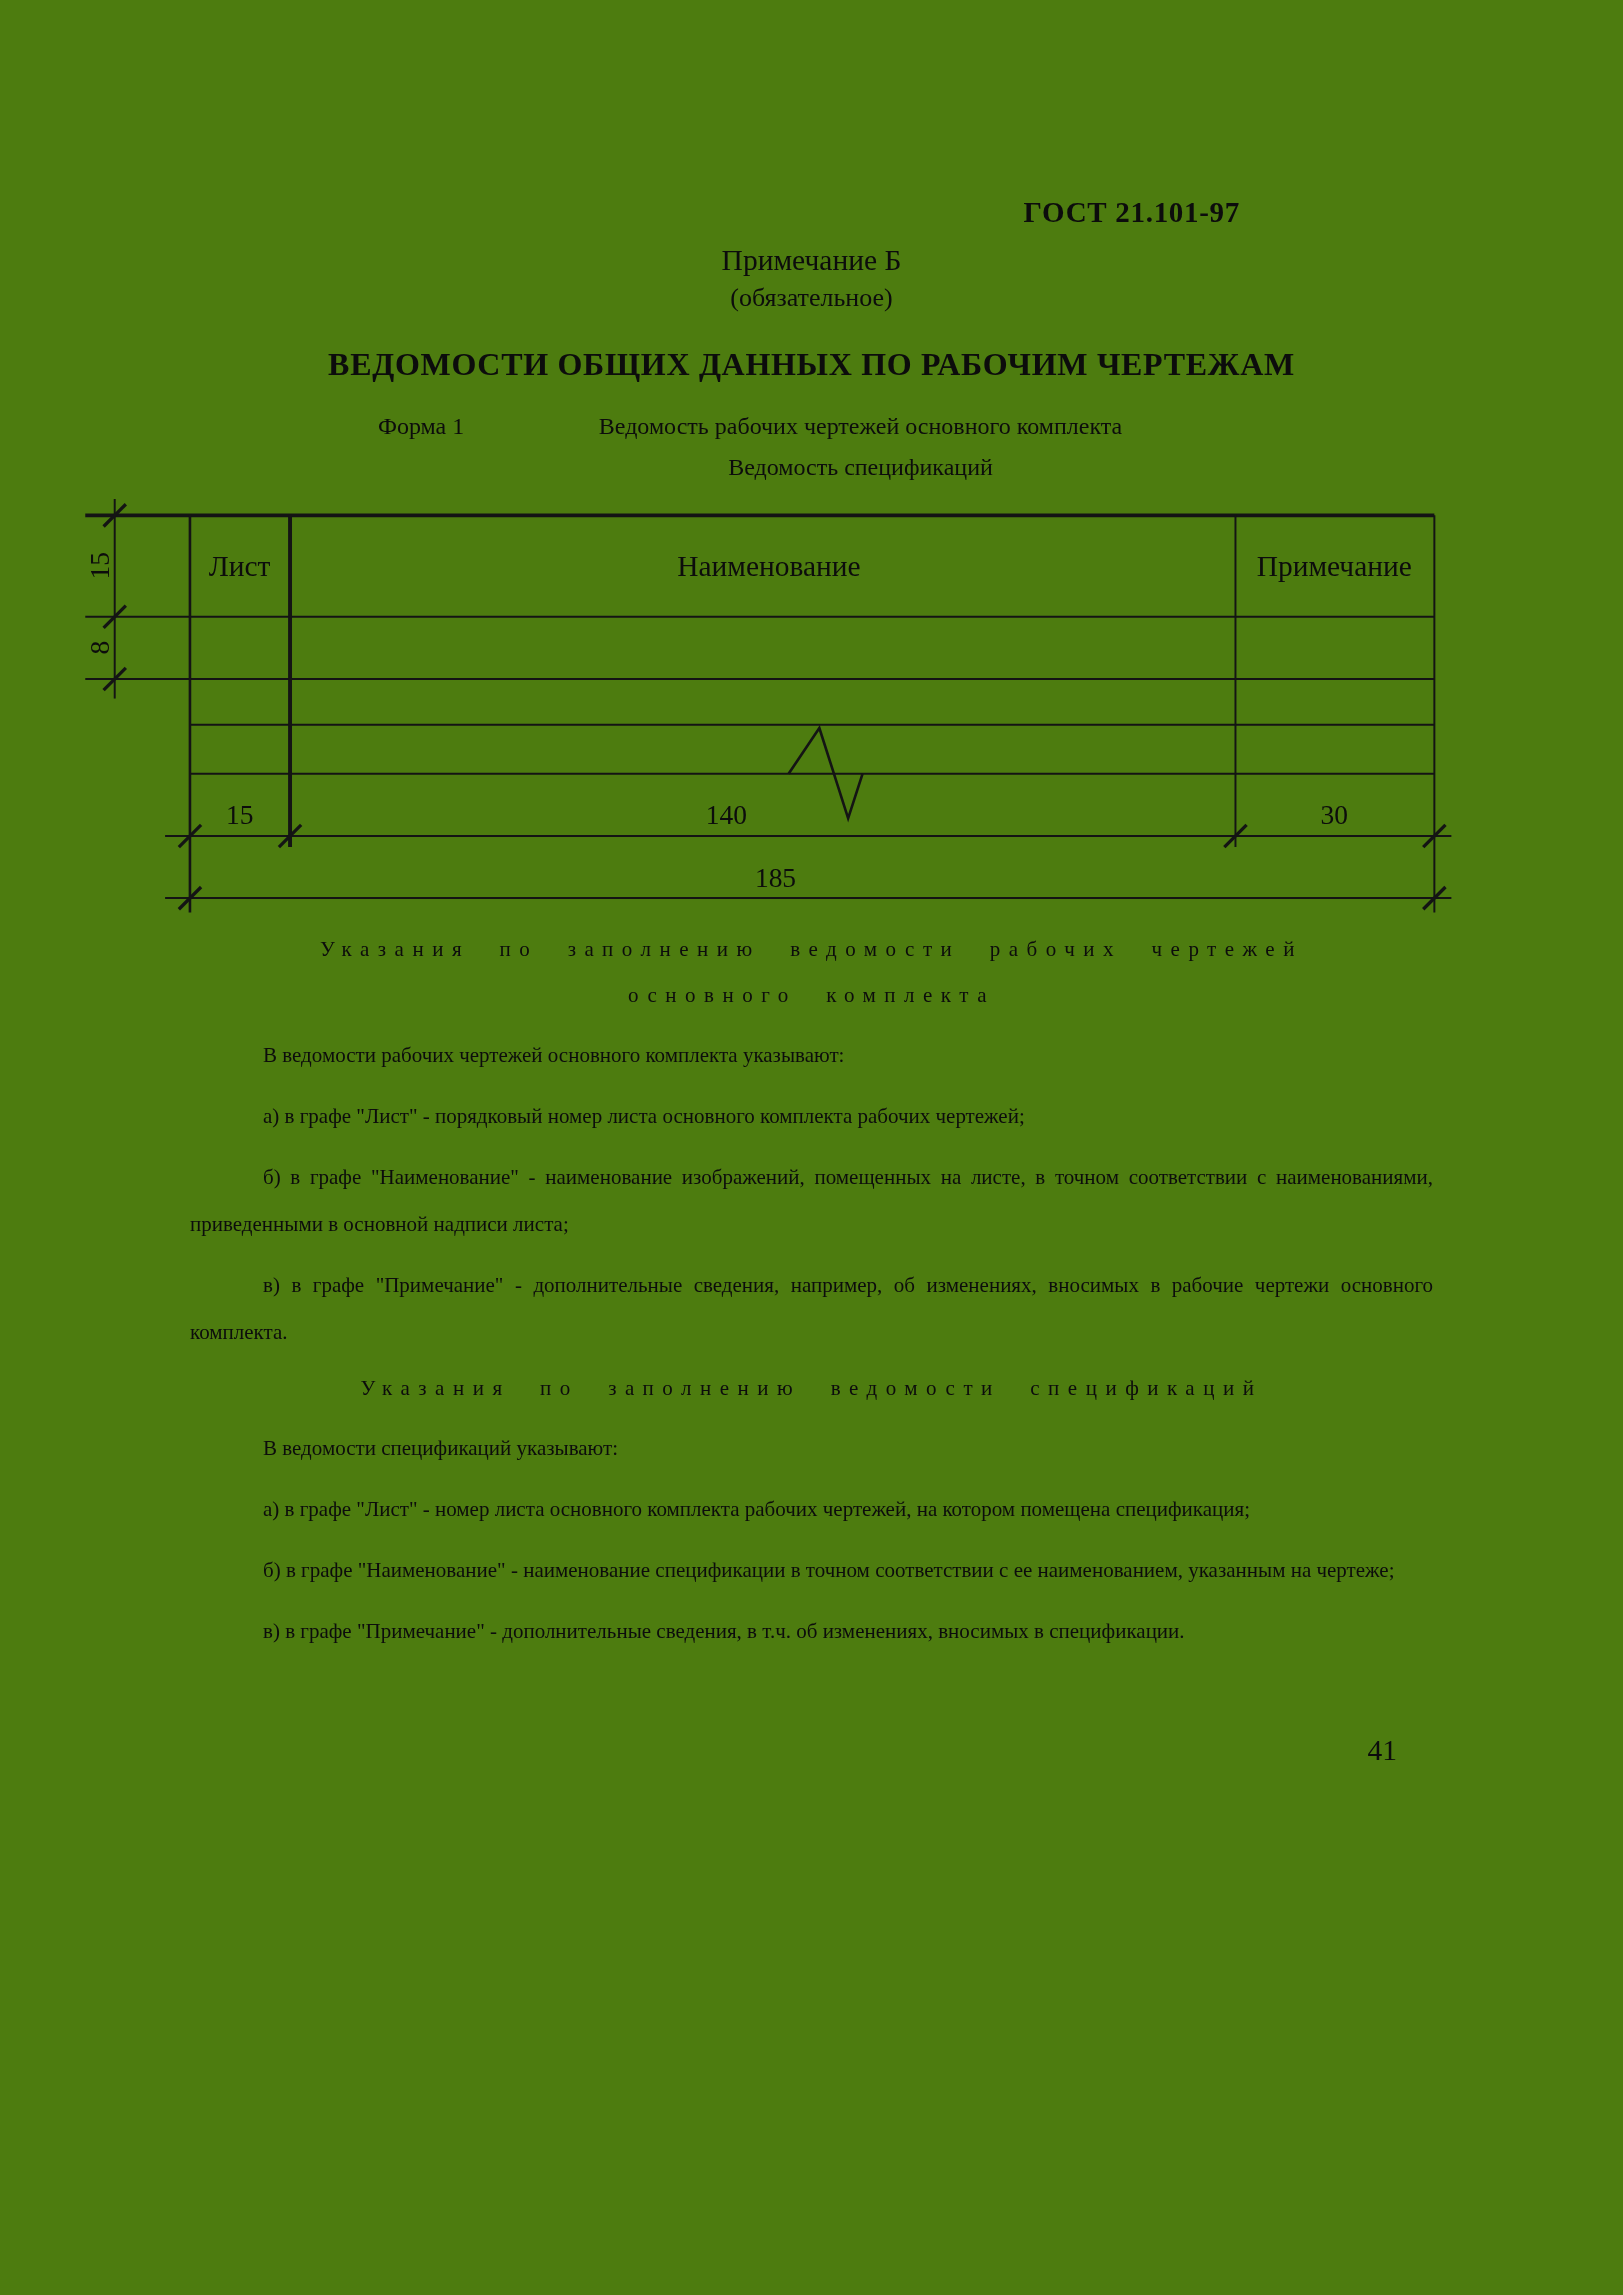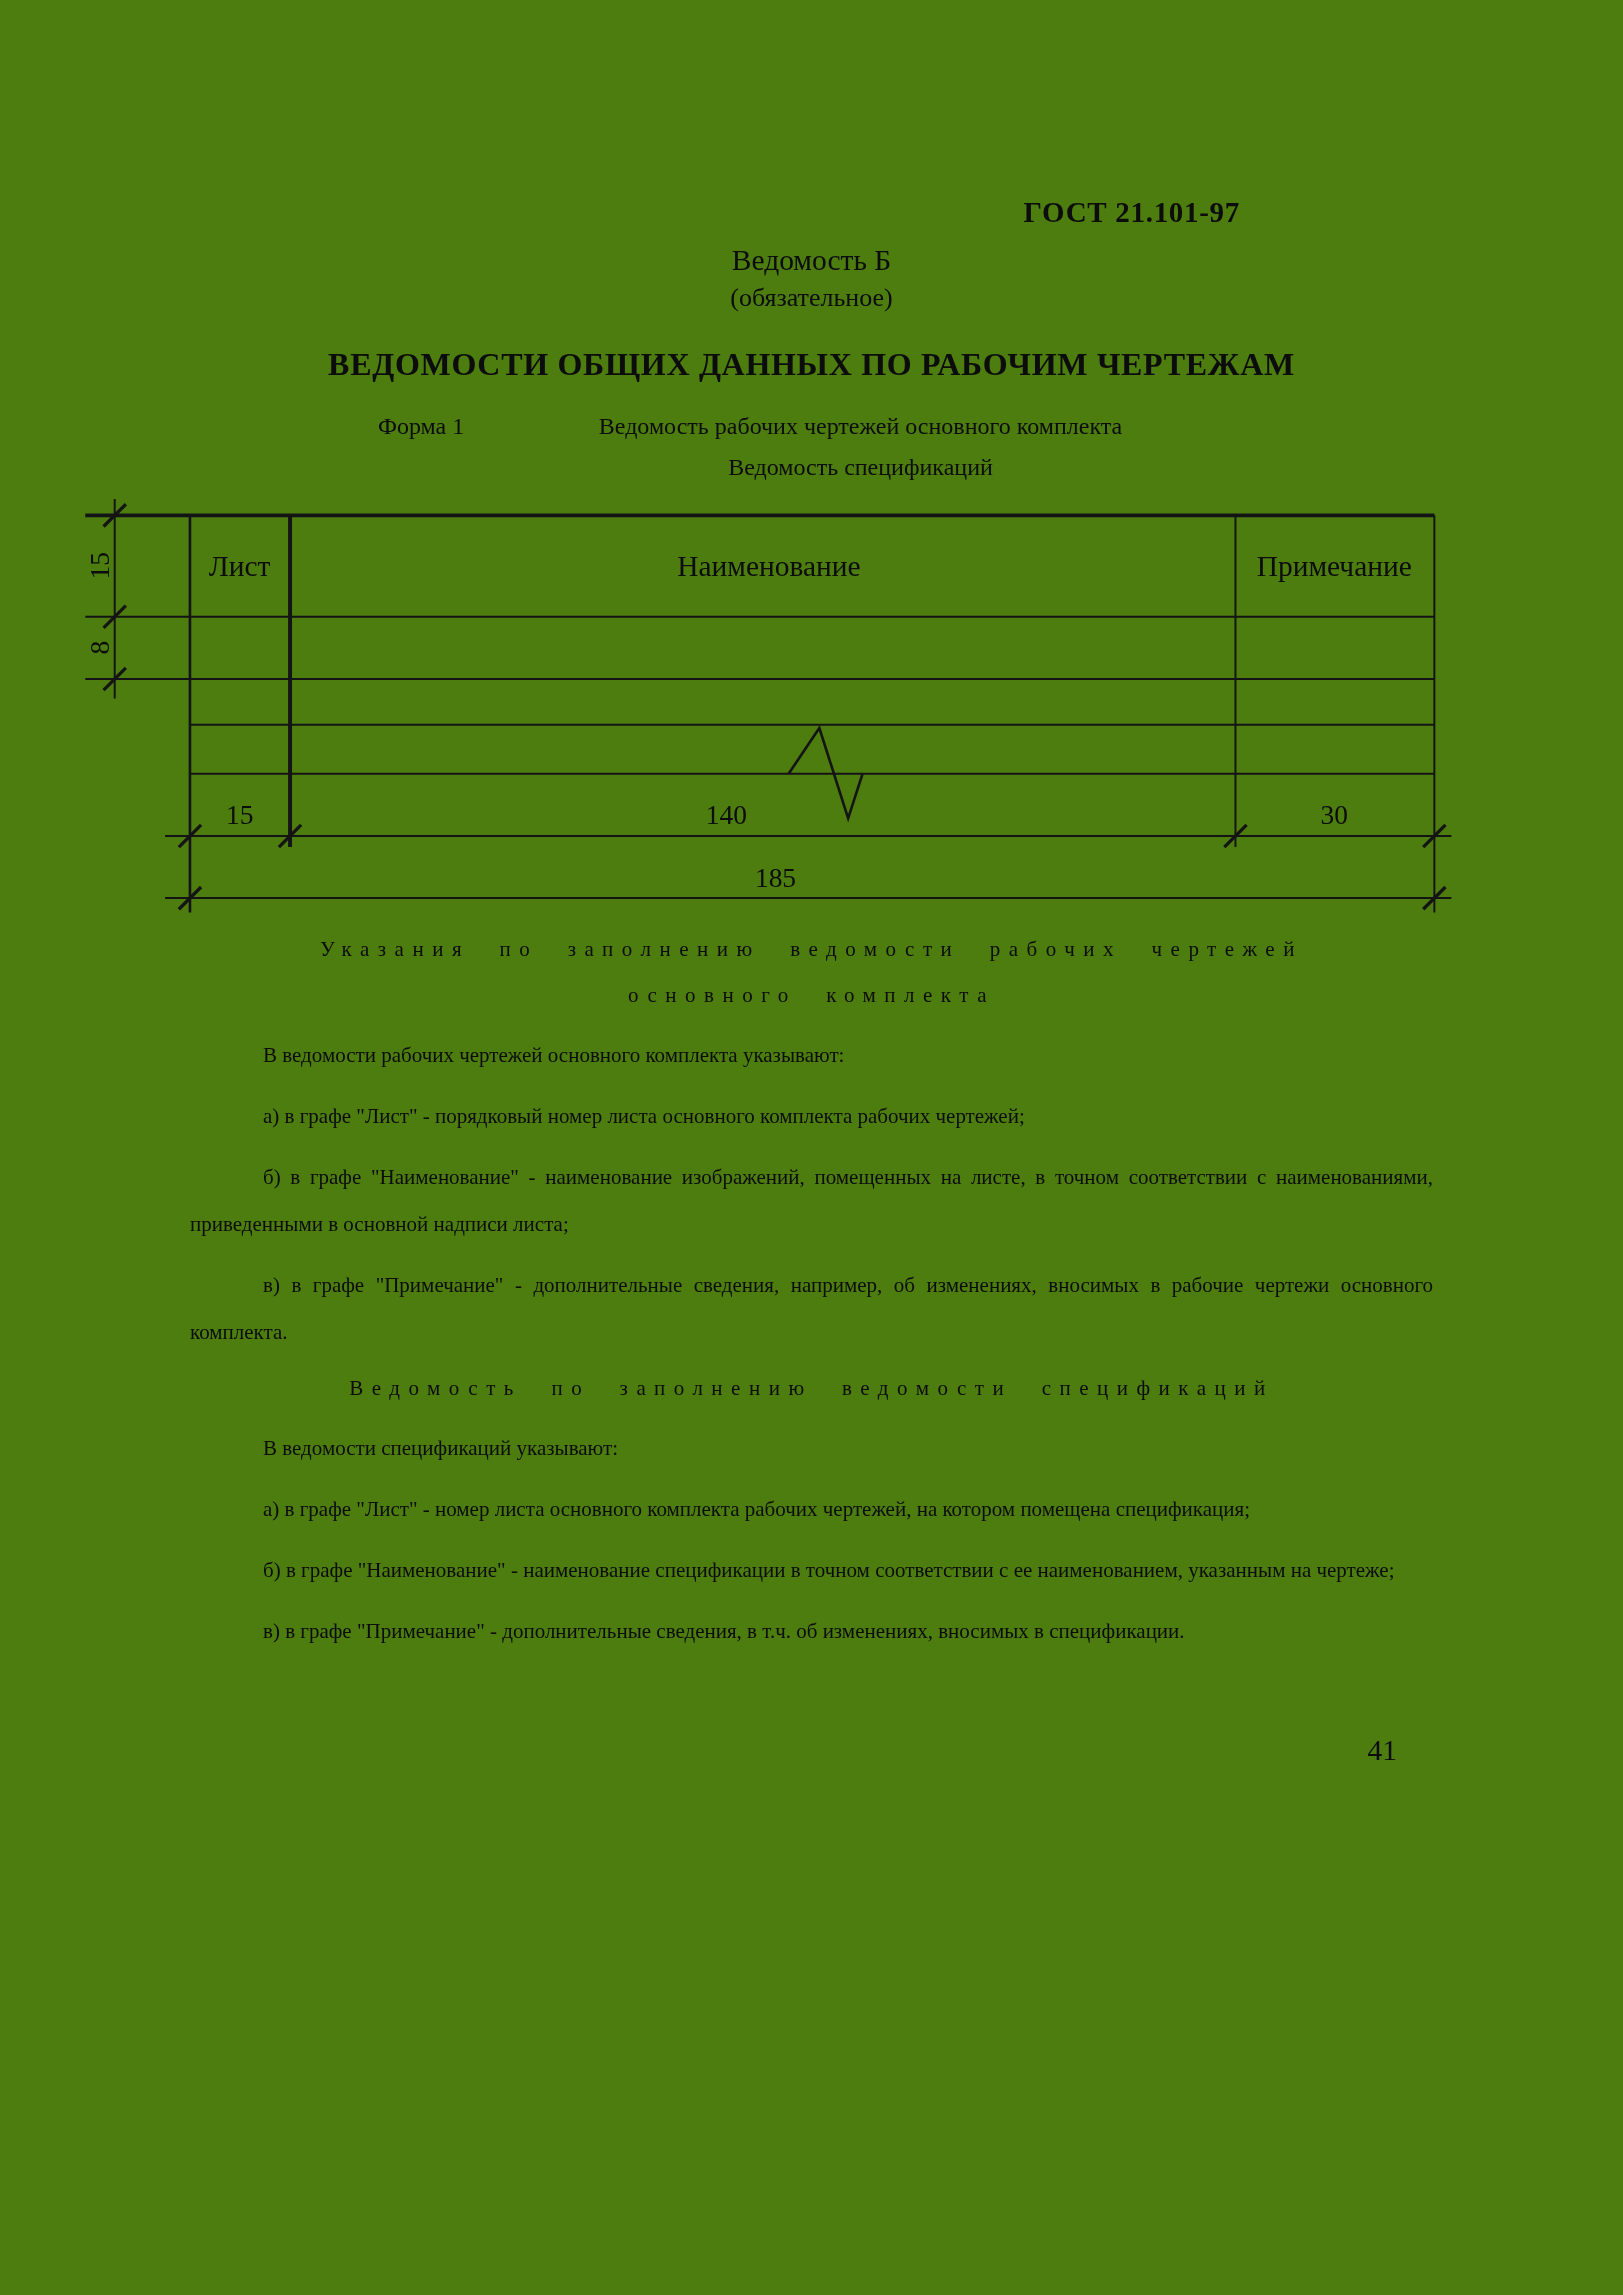--- a/index.html
+++ b/index.html
@@ -79,21 +79,21 @@
     margin-top: 79px;
   }
 </style>
 </head>
 <body>
 
 <div class="page">
 
   <div class="gost-number">ГОСТ 21.101-97</div>
 
-  <div class="appendix">Ведомость Б</div>
+  <div class="appendix">Примечание Б</div>
   <div class="appendix-note">(обязательное)</div>
 
   <div class="title">ВЕДОМОСТИ ОБЩИХ ДАННЫХ ПО РАБОЧИМ ЧЕРТЕЖАМ</div>
 
   <div class="form-caption">
     <span class="form-label">Форма 1</span>
     <div class="fc">Ведомость рабочих чертежей основного комплекта</div>
     <div class="fc">Ведомость спецификаций</div>
   </div>
 
@@ -152,21 +152,21 @@
     <div class="spaced-h first">
       <div>Указания по заполнению ведомости рабочих чертежей</div>
       <div>основного комплекта</div>
     </div>
 
     <p class="para">В ведомости рабочих чертежей основного комплекта указывают:</p>
     <p class="para">а) в графе "Лист" - порядковый номер листа основного комплекта рабочих чертежей;</p>
     <p class="para">б) в графе "Наименование" -  наименование  изображений,  помещенных на листе, в точном соответствии с наименованиями, приведенными в основной надписи листа;</p>
     <p class="para">в) в графе "Примечание" - дополнительные сведения, например, об изменениях, вносимых в рабочие чертежи основного комплекта.</p>
 
-    <div class="spaced-h second">Ведомость по заполнению ведомости спецификаций</div>
+    <div class="spaced-h second">Указания по заполнению ведомости спецификаций</div>
 
     <p class="para">В ведомости спецификаций указывают:</p>
     <p class="para">а) в графе "Лист" - номер листа основного комплекта рабочих чертежей, на котором помещена спецификация;</p>
     <p class="para">б) в графе "Наименование" - наименование спецификации в точном соответствии с ее наименованием, указанным на чертеже;</p>
     <p class="para">в) в графе "Примечание" - дополнительные сведения, в т.ч. об изменениях, вносимых в спецификации.</p>
 
   </div>
 
   <div class="page-number">41</div>
 

